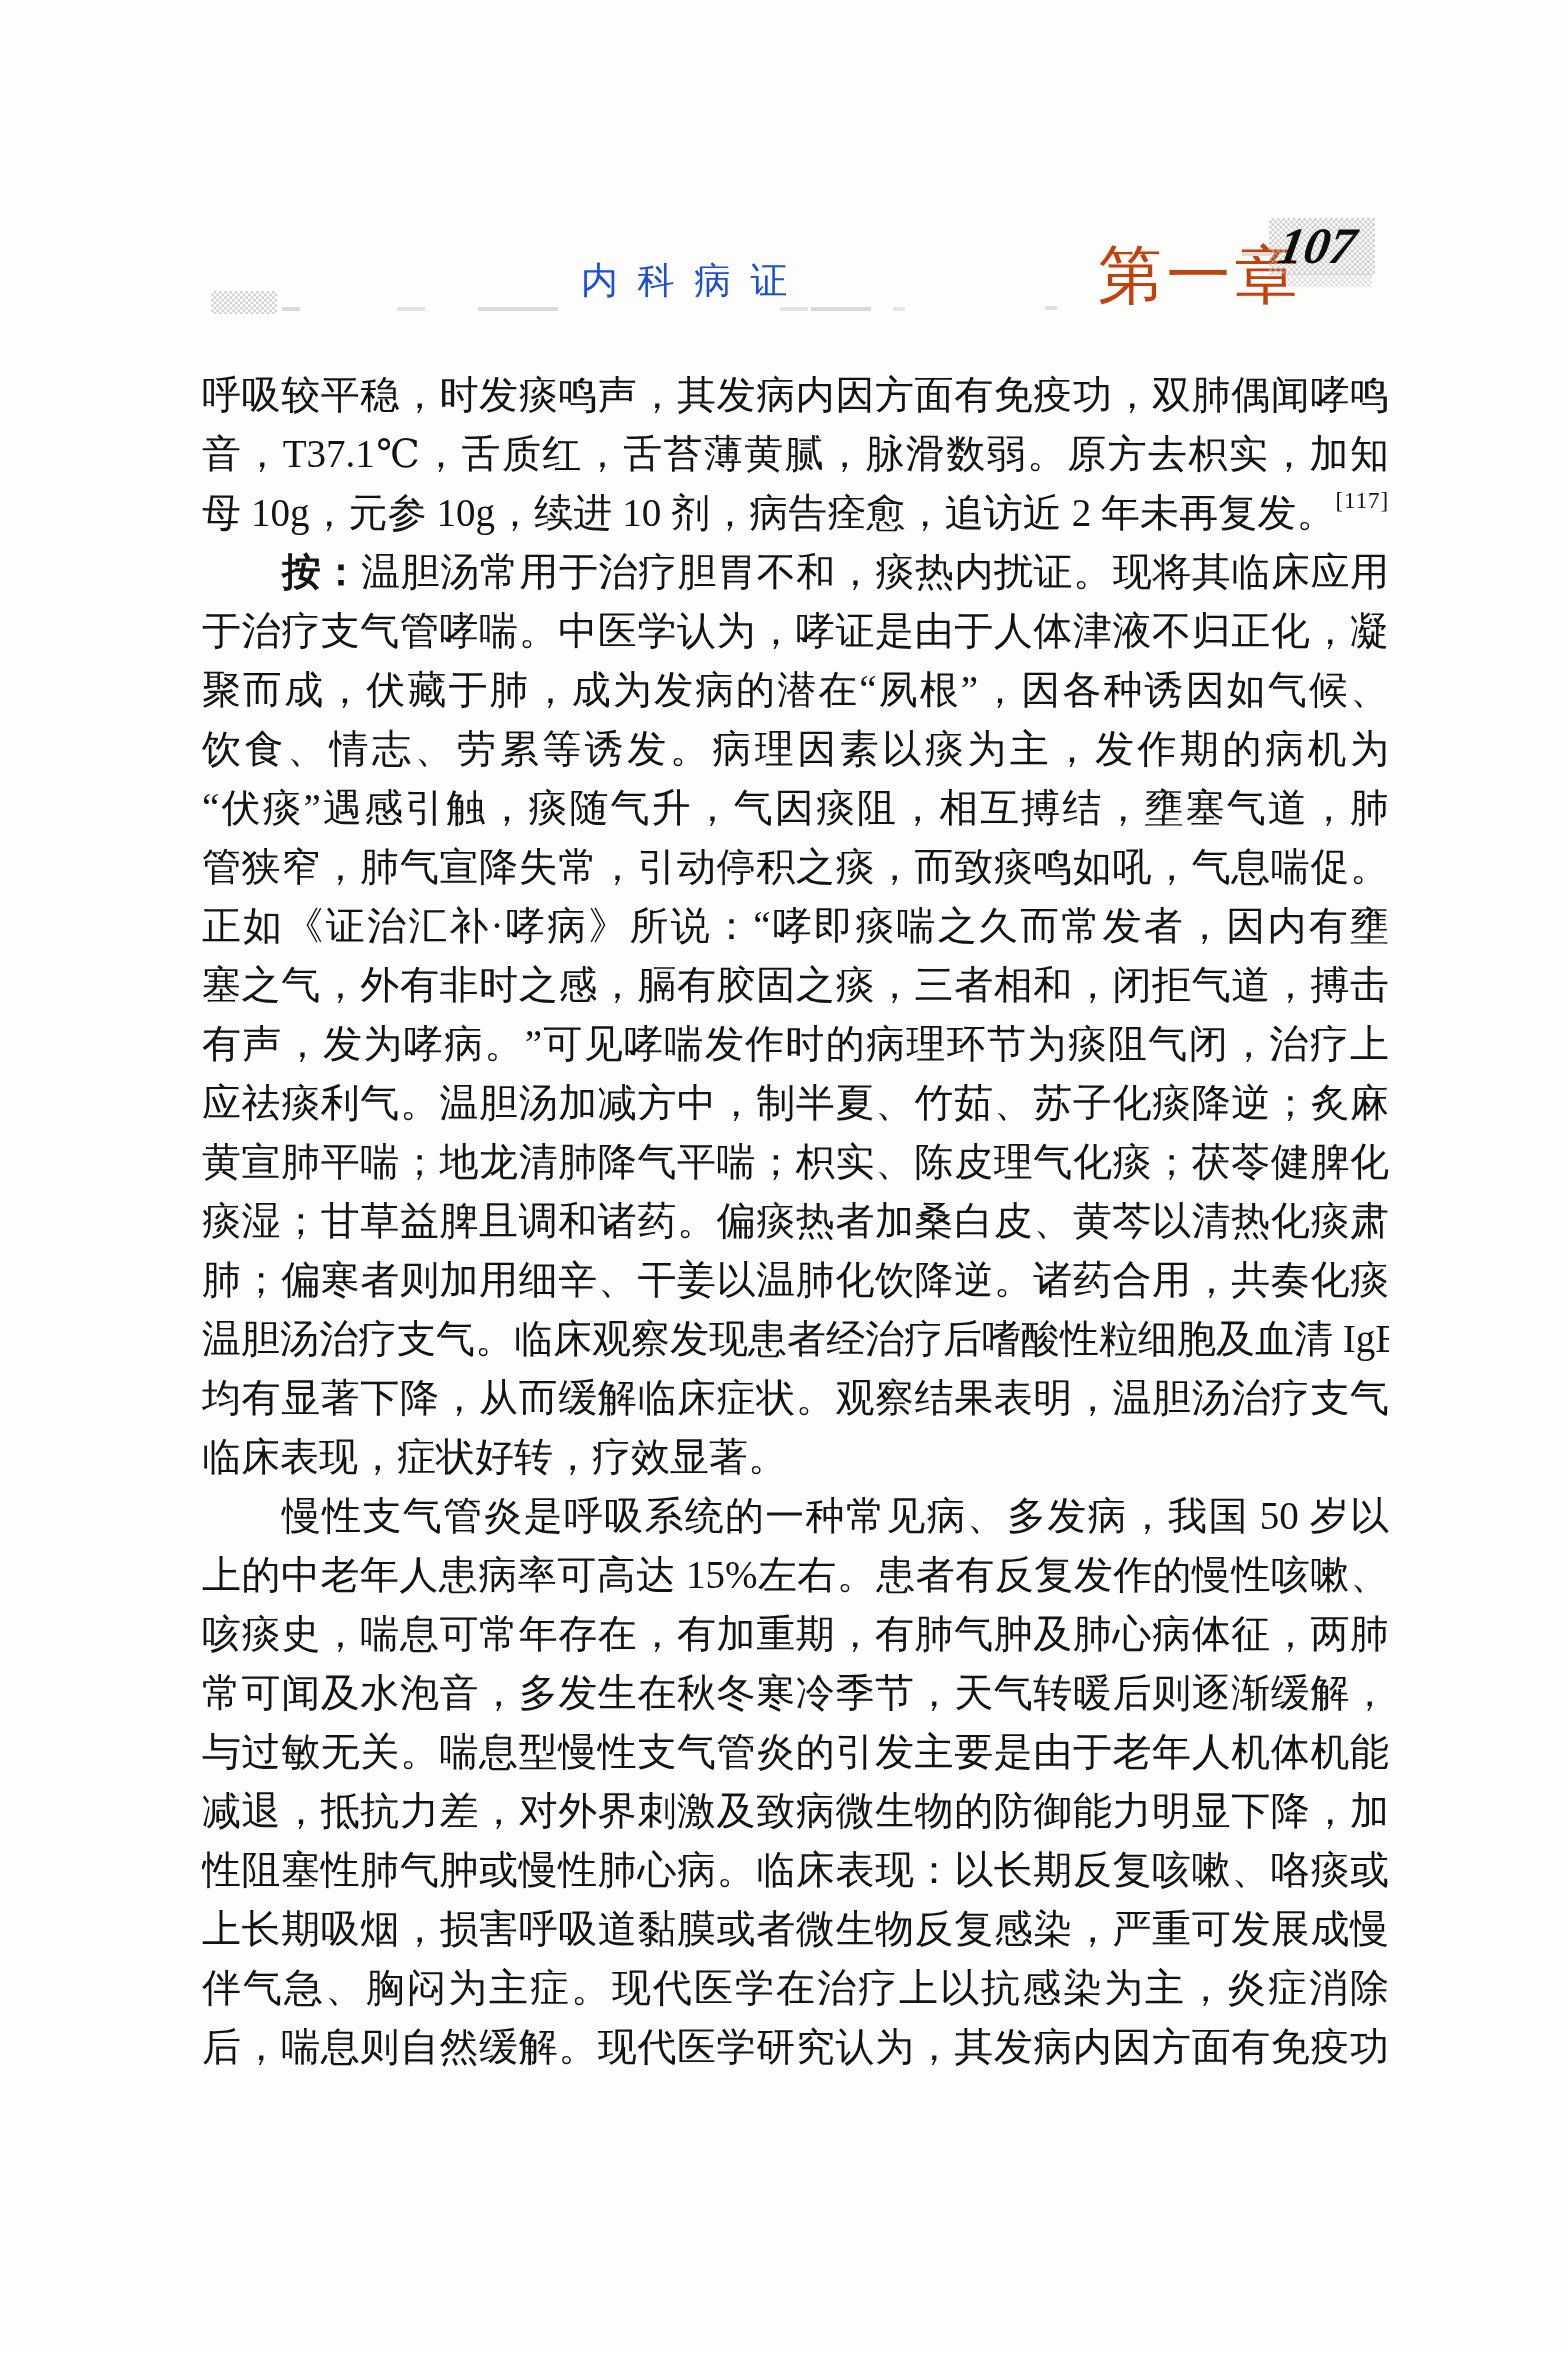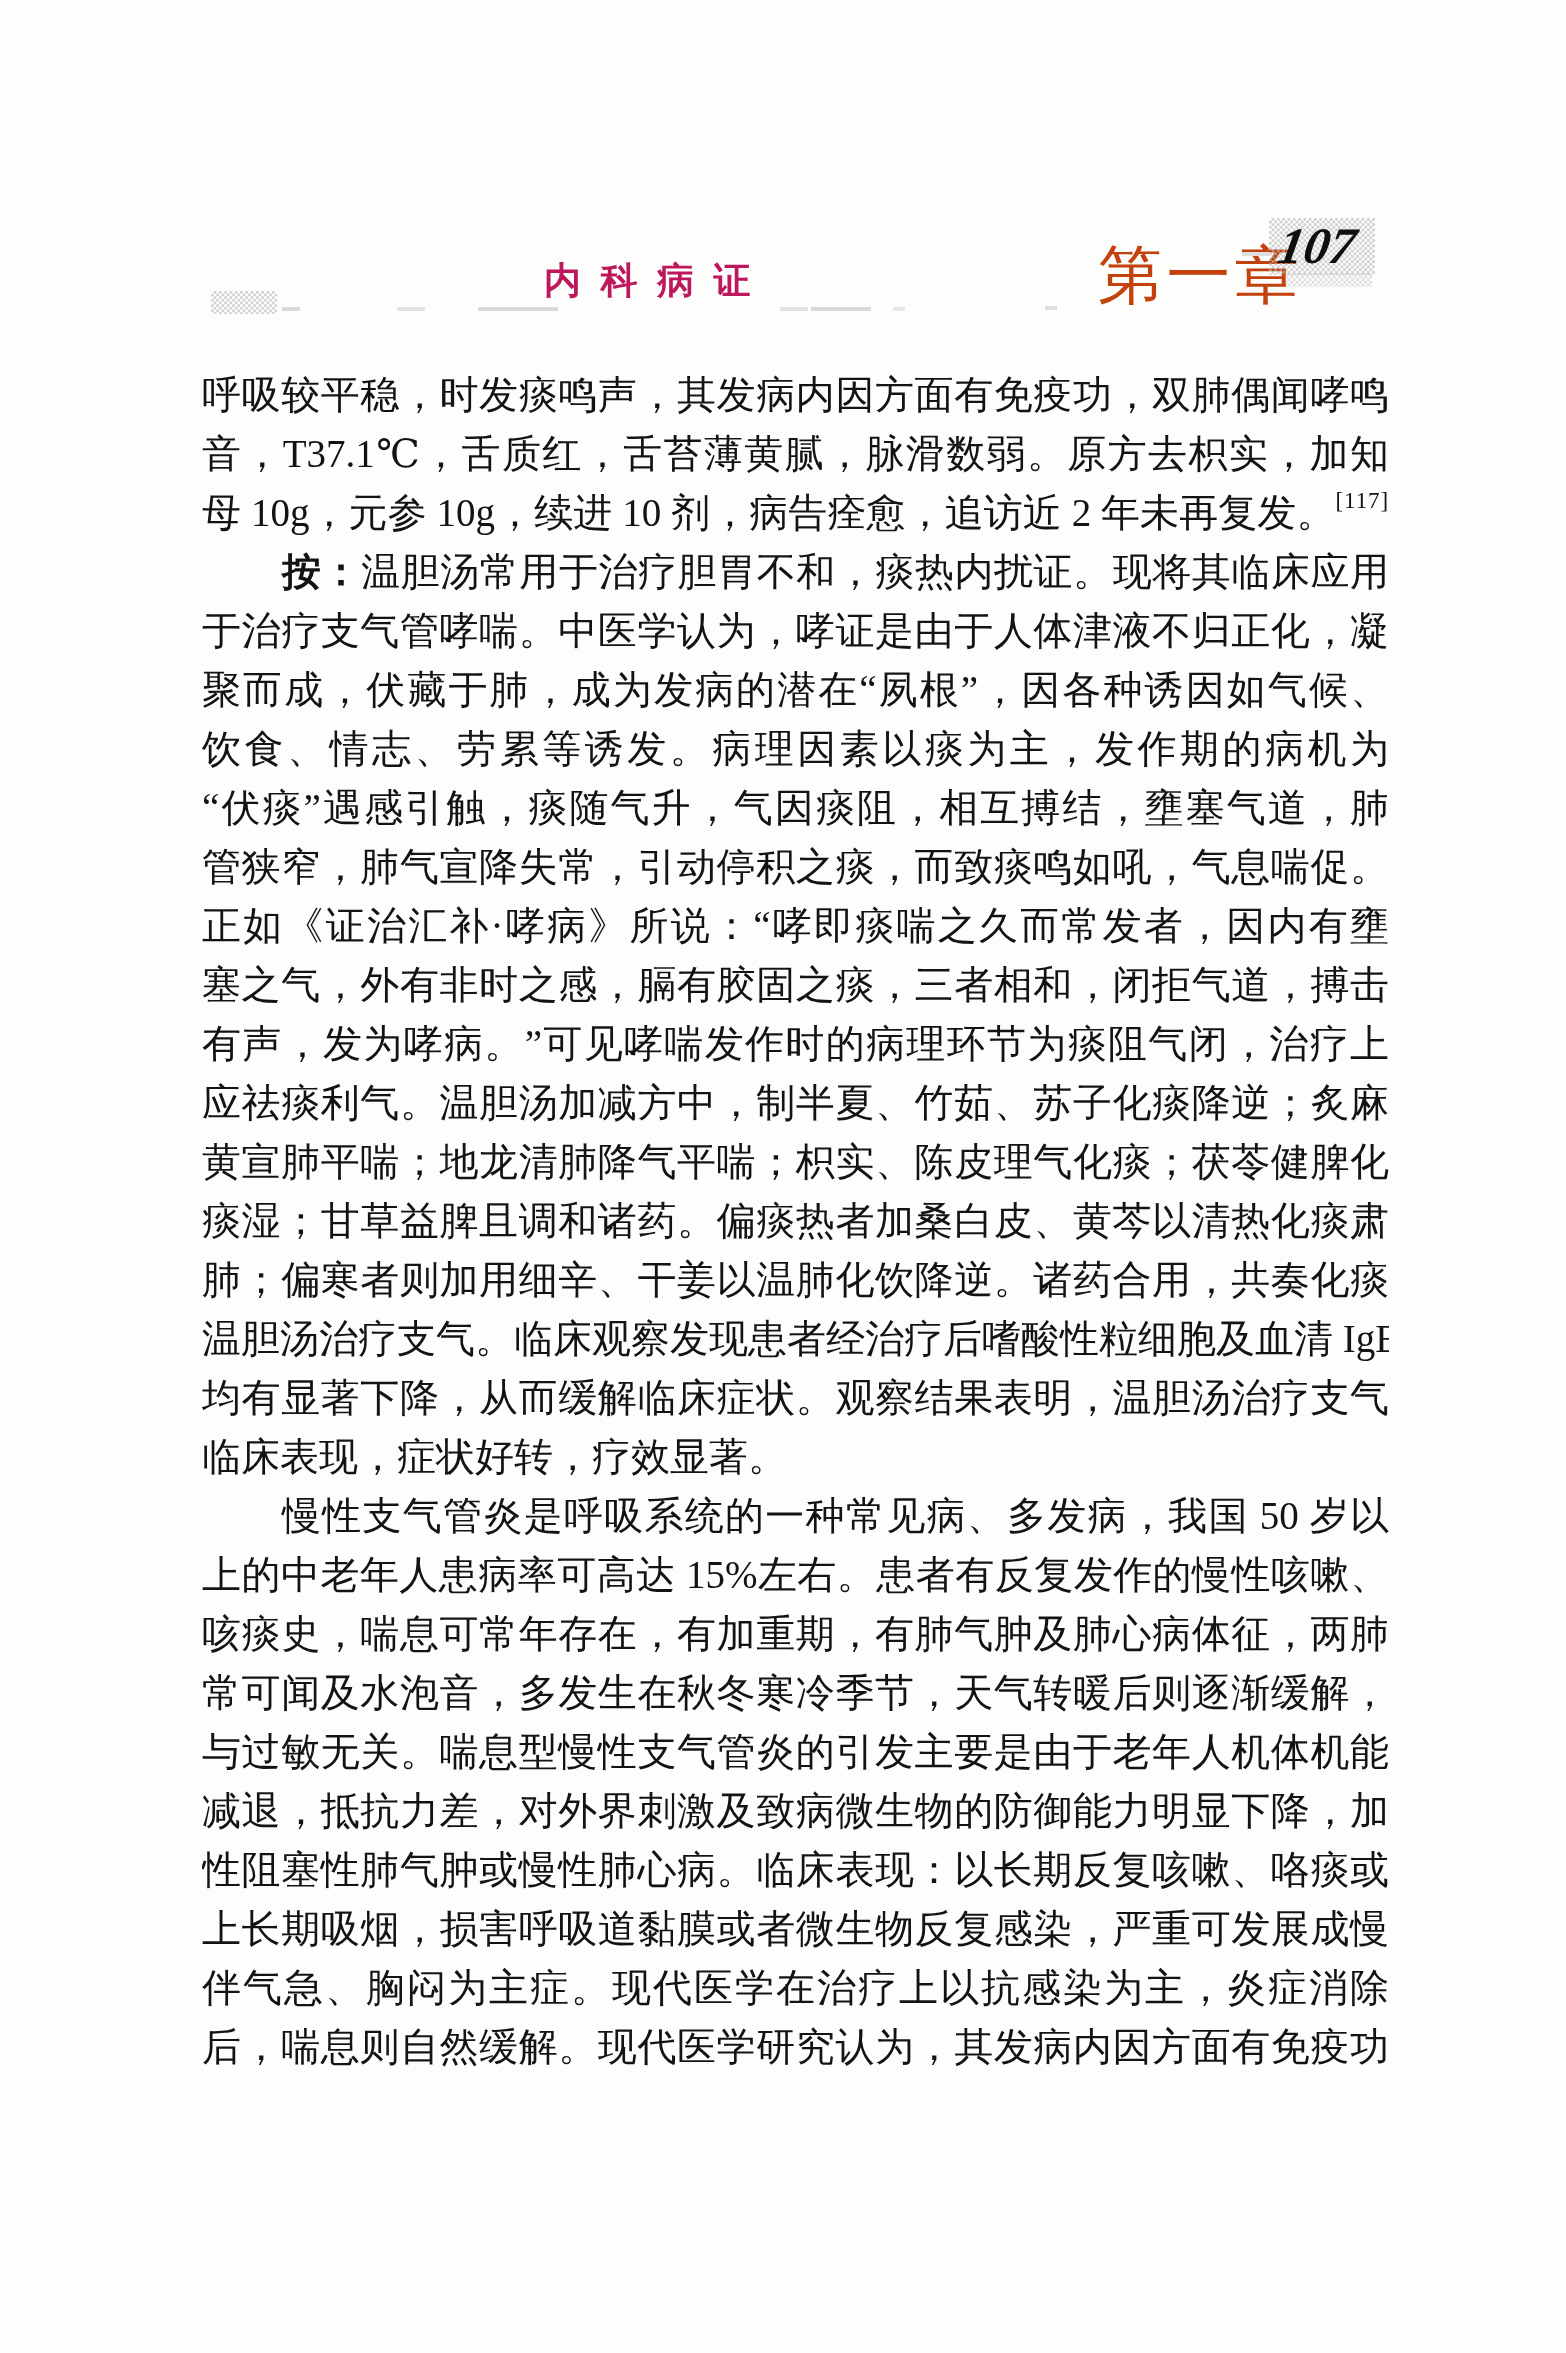--- a/index.html
+++ b/index.html
@@ -13,27 +13,27 @@
     height: 2354px;
     background: #fdfdfc;
     overflow: hidden;
     font-family: "Liberation Serif", "DejaVu Serif", serif;
     color: #151515;
   }
 
   
   .running-title {
     position: absolute;
-    left: 544px;
+    left: 581px;
     top: 259px;
     font-size: 37px;
     line-height: 44px;
     letter-spacing: 19.5px;
-    font-weight: 700;
-    color: #be185d;
+    font-weight: 400;
+    color: #1d4ed8;
     white-space: nowrap;
   }
   .chapter-label {
     position: absolute;
     left: 1098px;
     top: 248px;
     font-size: 64px;
     line-height: 55px;
     font-weight: 400;
     letter-spacing: 4.4px;

